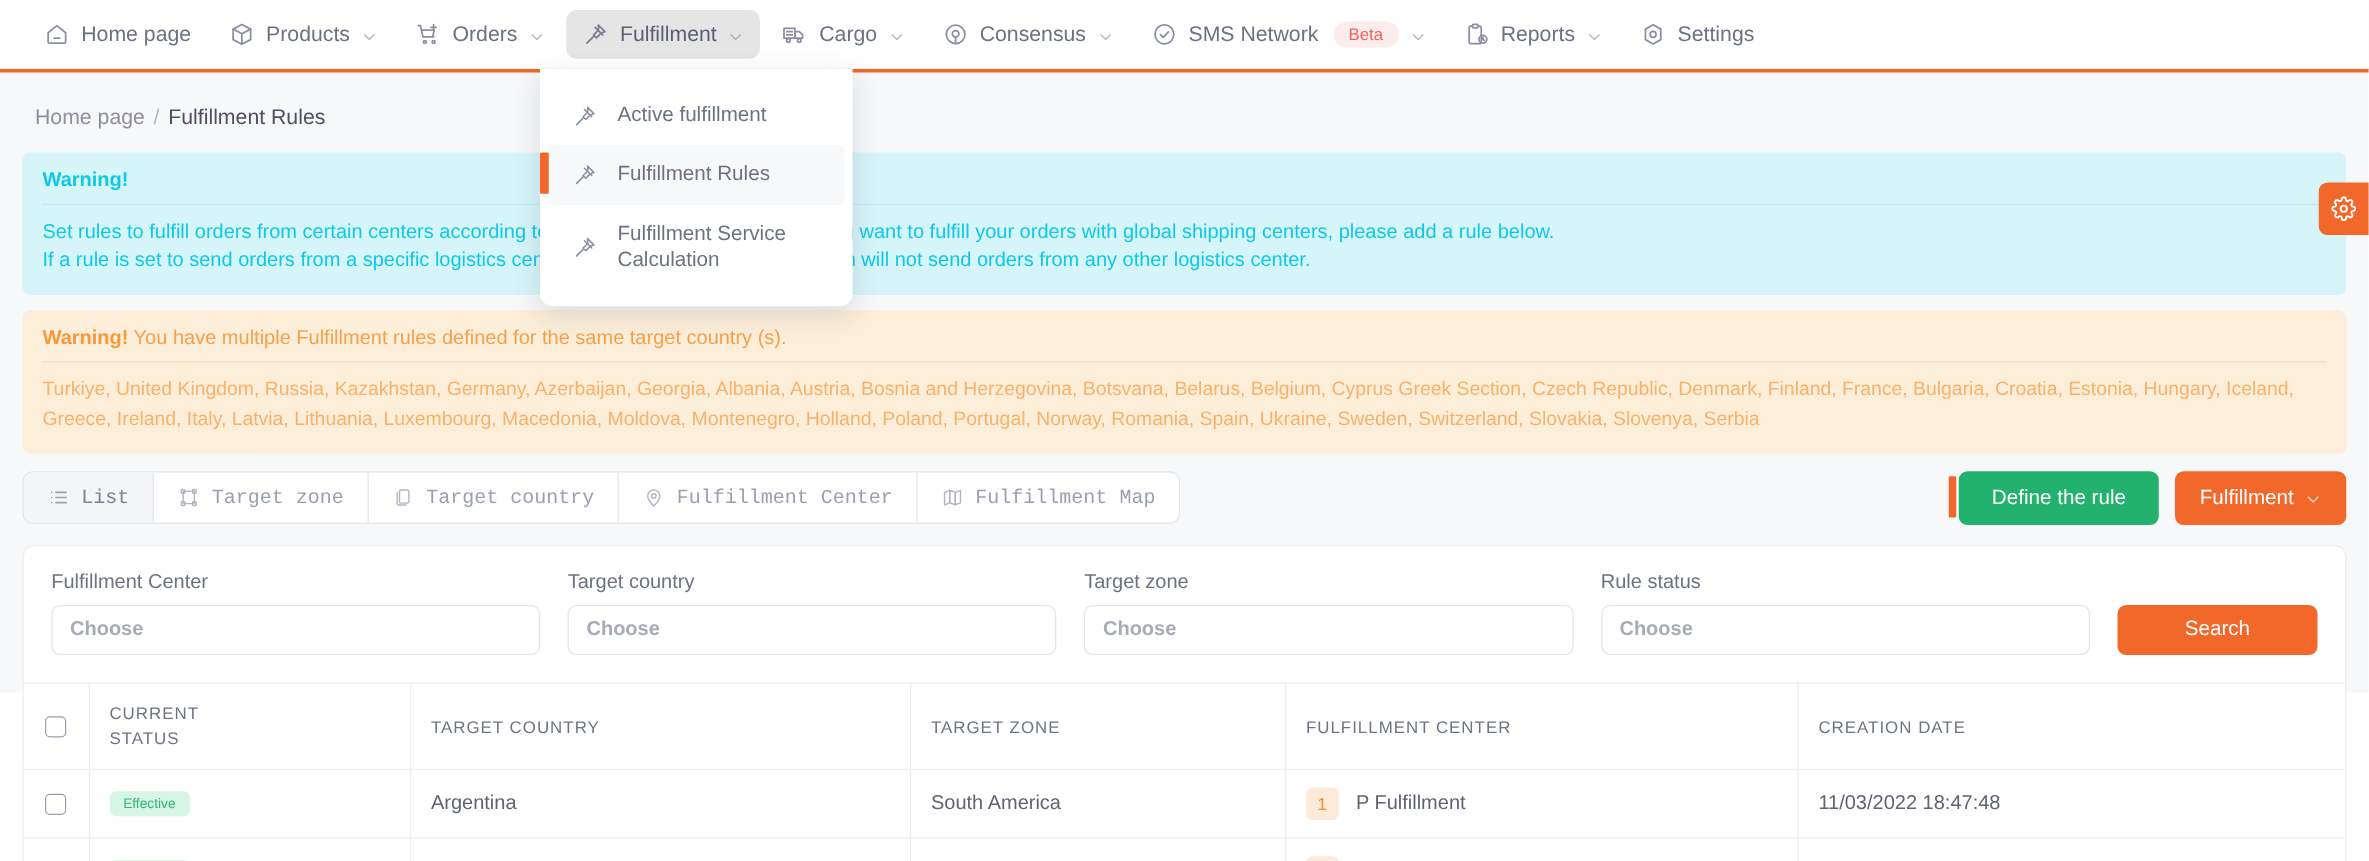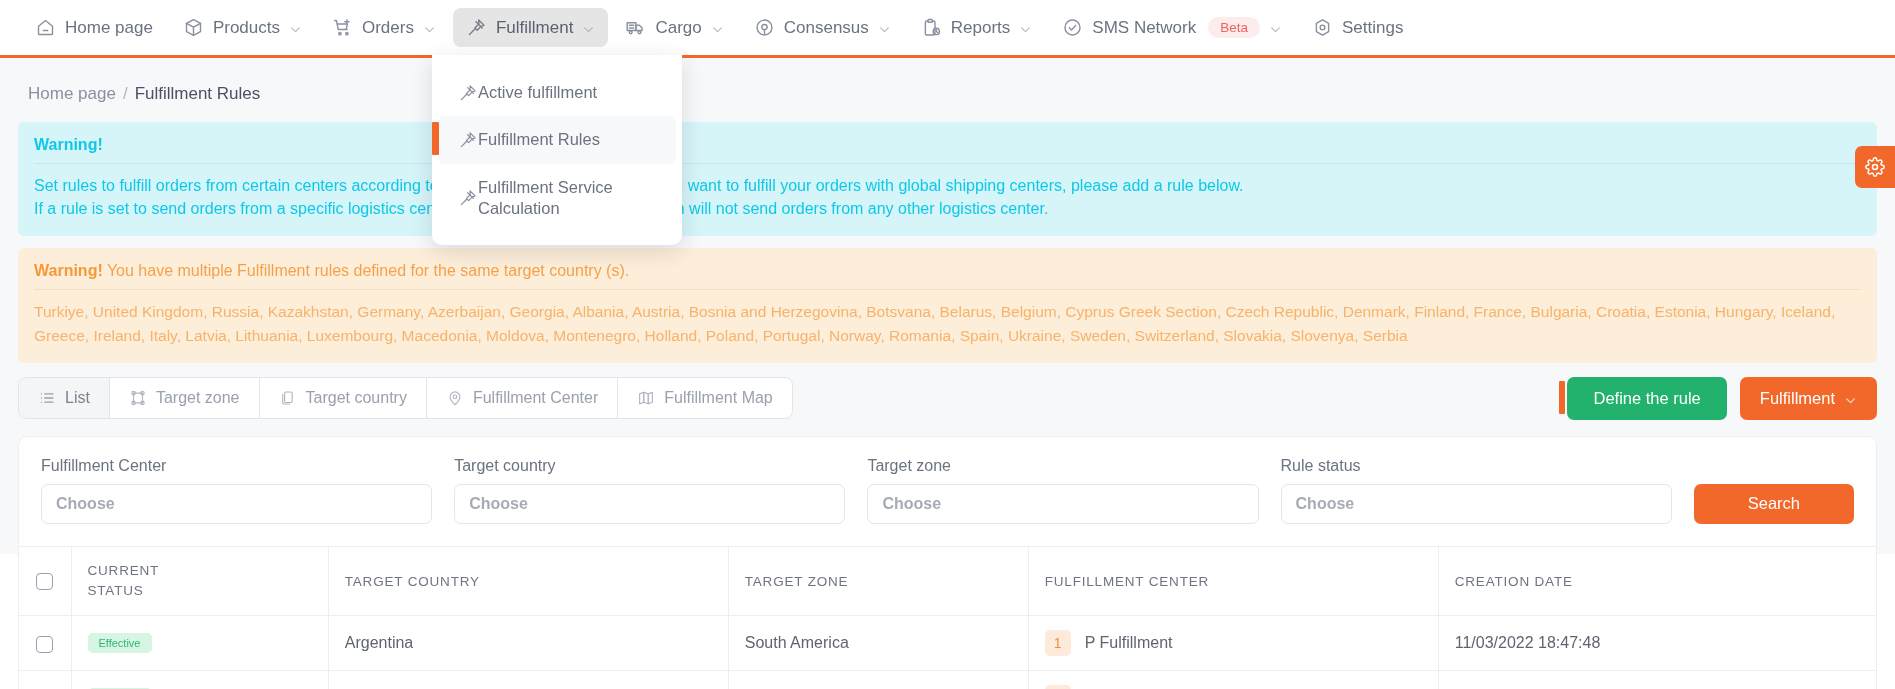--- a/index.html
+++ b/index.html
@@ -37,21 +37,21 @@
 
   
   .dropdown {
     position: absolute; left: 432px; top: 55px;
     width: 250px; background: #fff;
     border-radius: 0 0 10px 10px;
     box-shadow: 0 6px 22px rgba(30,35,50,.14);
     padding: 14px 0 12px; z-index: 20;
   }
   .dd-item {
-    position: relative; display: flex; align-items: center; 
+    position: relative; display: flex; align-items: center; gap: 16px;
     padding: 13px 4px 13px 26px; color: #6b7280; font-size: 16.5px;
     line-height: 1.3; cursor: pointer;
   }
   .dd-item.sel { background: #f7f8f9; border-radius: 6px; margin: 0 6px; padding-left: 20px; }
   .dd-item.sel::before {
     content: ""; position: absolute; left: -6px; top: 6px;
     width: 7px; height: 33px; background: #f2682a; border-radius: 1px;
   }
   .pin { width: 20px; height: 20px; flex: none; }
   .pin svg { width: 20px; height: 20px; display: block; }
@@ -78,21 +78,21 @@
     background: #fdeeda; border-radius: 6px;
     padding: 14px 16px 16px; color: #f6a14a; margin-bottom: 14px;
   }
   .banner-orange .ttl { font-size: 16px; margin-bottom: 9px; }
   .banner-orange .ttl b { color: #f5993a; }
   .banner-orange .hr { height: 1px; background: #f7ddbe; margin: 0 0 10px; }
   .banner-orange .countries { font-size: 15.5px; line-height: 1.5; color: #f8b269; }
 
   
   .toolbar { display: flex; align-items: center; justify-content: space-between; padding: 0 18px; margin-bottom: 16px; }
-  .segmented { display: flex; border: 1px solid #e3e5ea; border-radius: 8px; overflow: hidden; background: #fff; }
+  .segmented { display: flex; border: 1px solid #e3e5ea; border-radius: 8px; overflow: hidden; background: #fff; font-family: Liberation Mono, monospace; }
   .seg {
     display: flex; align-items: center; gap: 9px;
     padding: 11px 19px; font-size: 16px; color: #9aa0ad;
     border-right: 1px solid #e3e5ea; cursor: pointer; white-space: nowrap;
   }
   .seg:last-child { border-right: 0; }
   .seg.on { background: #f4f5f7; color: #7c8290; }
   .seg svg { width: 18px; height: 18px; display: block; flex: none; }
 
   .tb-right { display: flex; gap: 13px; position: relative; }
@@ -247,41 +247,41 @@
         </span>
       <span>Consensus</span>
       <span class="caret"><svg viewBox="0 0 24 24" fill="none" stroke="#9aa0ad" stroke-width="2" stroke-linecap="round" stroke-linejoin="round">
             <path d="M5 9l7 7 7-7"></path>
           </svg></span>
     </div>
 
     <div class="nav-item">
       <span class="nav-ico">
           <svg viewBox="0 0 24 24" fill="none" stroke="#8b90a0" stroke-width="1.6" stroke-linecap="round" stroke-linejoin="round">
+            <circle cx="12" cy="12" r="8.6"></circle>
+            <path d="M8.3 12.2l2.6 2.6 4.8-5"></path>
+          </svg>
+        </span>
+      <span>SMS Network</span>
+      <span class="beta">Beta</span>
+      <span class="caret"><svg viewBox="0 0 24 24" fill="none" stroke="#9aa0ad" stroke-width="2" stroke-linecap="round" stroke-linejoin="round">
+            <path d="M5 9l7 7 7-7"></path>
+          </svg></span>
+    </div>
+
+    <div class="nav-item">
+      <span class="nav-ico">
+          <svg viewBox="0 0 24 24" fill="none" stroke="#8b90a0" stroke-width="1.6" stroke-linecap="round" stroke-linejoin="round">
             <path d="M8 4.5H6.5a1.5 1.5 0 0 0-1.5 1.5v13A1.5 1.5 0 0 0 6.5 20.5h8a1.5 1.5 0 0 0 1.5-1.5V6a1.5 1.5 0 0 0-1.5-1.5H13"></path>
             <rect x="8" y="2.8" width="5" height="3.2" rx="1"></rect>
             <circle cx="17.5" cy="16.5" r="3.6"></circle>
             <path d="M17.5 14.6v2l1.3 1"></path>
           </svg>
         </span>
       <span>Reports</span>
-      <span class="caret"><svg viewBox="0 0 24 24" fill="none" stroke="#9aa0ad" stroke-width="2" stroke-linecap="round" stroke-linejoin="round">
-            <path d="M5 9l7 7 7-7"></path>
-          </svg></span>
-    </div>
-
-    <div class="nav-item">
-      <span class="nav-ico">
-          <svg viewBox="0 0 24 24" fill="none" stroke="#8b90a0" stroke-width="1.6" stroke-linecap="round" stroke-linejoin="round">
-            <circle cx="12" cy="12" r="8.6"></circle>
-            <path d="M8.3 12.2l2.6 2.6 4.8-5"></path>
-          </svg>
-        </span>
-      <span>SMS Network</span>
-      <span class="beta">Beta</span>
       <span class="caret"><svg viewBox="0 0 24 24" fill="none" stroke="#9aa0ad" stroke-width="2" stroke-linecap="round" stroke-linejoin="round">
             <path d="M5 9l7 7 7-7"></path>
           </svg></span>
     </div>
 
     <div class="nav-item">
       <span class="nav-ico">
           <svg viewBox="0 0 24 24" fill="none" stroke="#8b90a0" stroke-width="1.6" stroke-linecap="round" stroke-linejoin="round">
             <path d="M12 3.2l7 4v9.6l-7 4-7-4V7.2z"></path>
             <circle cx="12" cy="12" r="2.7"></circle>

